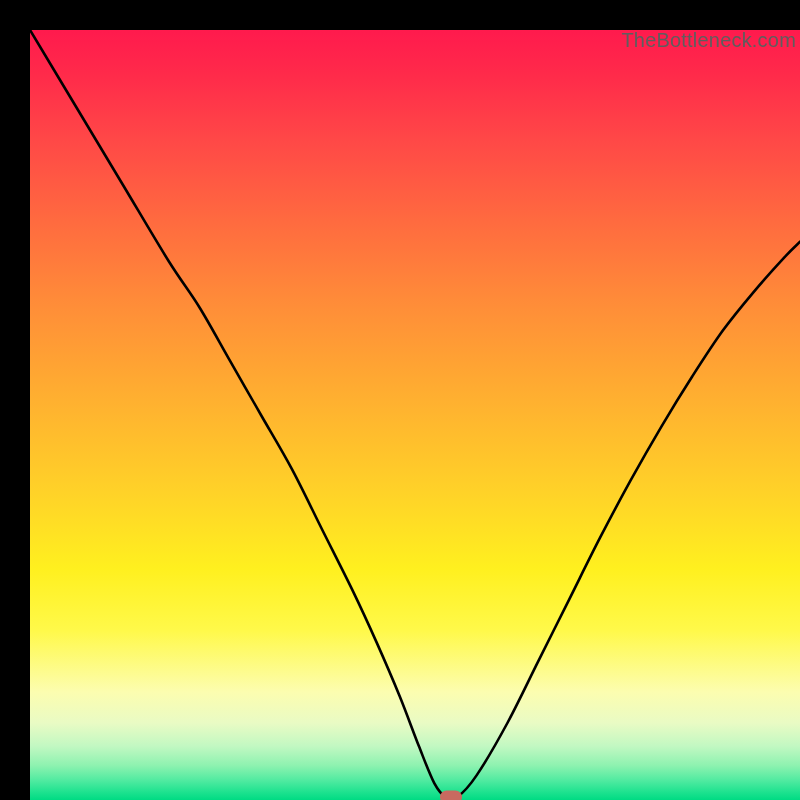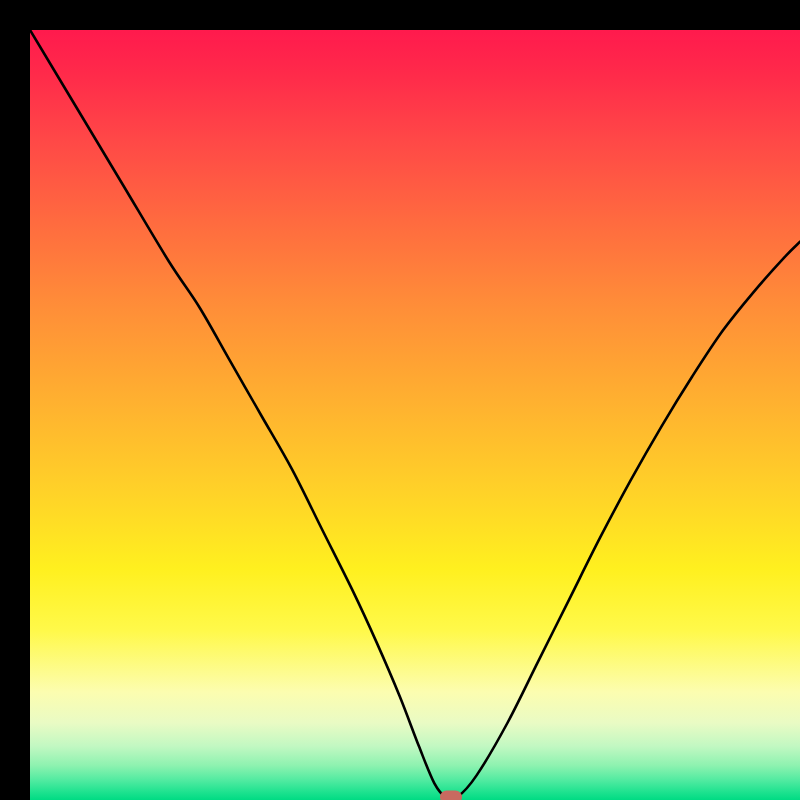--- a/index.html
+++ b/index.html
@@ -85,14 +85,15 @@
 <div class="frame">
   <div class="plot-area">
     <div class="gradient"></div>
 
     <svg class="curve" viewBox="0 0 770 770" preserveAspectRatio="none">
       <path id="curve-path" fill="none" stroke="#000" stroke-width="2.6" stroke-linecap="round" stroke-linejoin="round" d="M 0.00 0.00 C 7.70 12.83, 30.80 51.33, 46.20 77.00 C 61.60 102.67, 77.00 128.33, 92.40 154.00 C 107.80 179.67, 125.77 210.47, 138.60 231.00 C 151.43 251.53, 159.13 260.52, 169.40 277.20 C 179.67 293.88, 189.93 313.13, 200.20 331.10 C 210.47 349.07, 220.73 367.03, 231.00 385.00 C 241.27 402.97, 251.53 419.65, 261.80 438.90 C 272.07 458.15, 282.33 479.97, 292.60 500.50 C 302.87 521.03, 314.42 543.49, 323.40 562.10 C 332.38 580.71, 338.80 594.83, 346.50 612.15 C 354.20 629.47, 362.54 648.72, 369.60 666.05 C 376.66 683.38, 383.08 701.60, 388.85 716.10 C 394.63 730.60, 399.76 744.59, 404.25 753.06 C 408.74 761.53, 411.95 764.61, 415.80 766.92 C 419.65 769.23, 422.22 770.51, 427.35 766.92 C 432.48 763.33, 438.26 757.68, 446.60 745.36 C 454.94 733.04, 467.13 711.99, 477.40 693.00 C 487.67 674.01, 497.93 651.93, 508.20 631.40 C 518.47 610.87, 528.73 590.33, 539.00 569.80 C 549.27 549.27, 559.53 528.09, 569.80 508.20 C 580.07 488.31, 590.33 469.06, 600.60 450.45 C 610.87 431.84, 621.13 413.88, 631.40 396.55 C 641.67 379.23, 651.93 362.54, 662.20 346.50 C 672.47 330.46, 682.73 314.42, 693.00 300.30 C 703.27 286.18, 713.53 273.99, 723.80 261.80 C 734.07 249.61, 746.90 235.49, 754.60 227.15 C 762.30 218.81, 767.43 214.32, 770.00 211.75"></path>
     </svg>
 
     <div class="marker" id="opt-marker" style="left: 421.19px; top: 766.92px;"></div>
 
+    <div class="watermark">TheBottleneck.com</div>
   </div>
 </div>
 
 </body></html>

